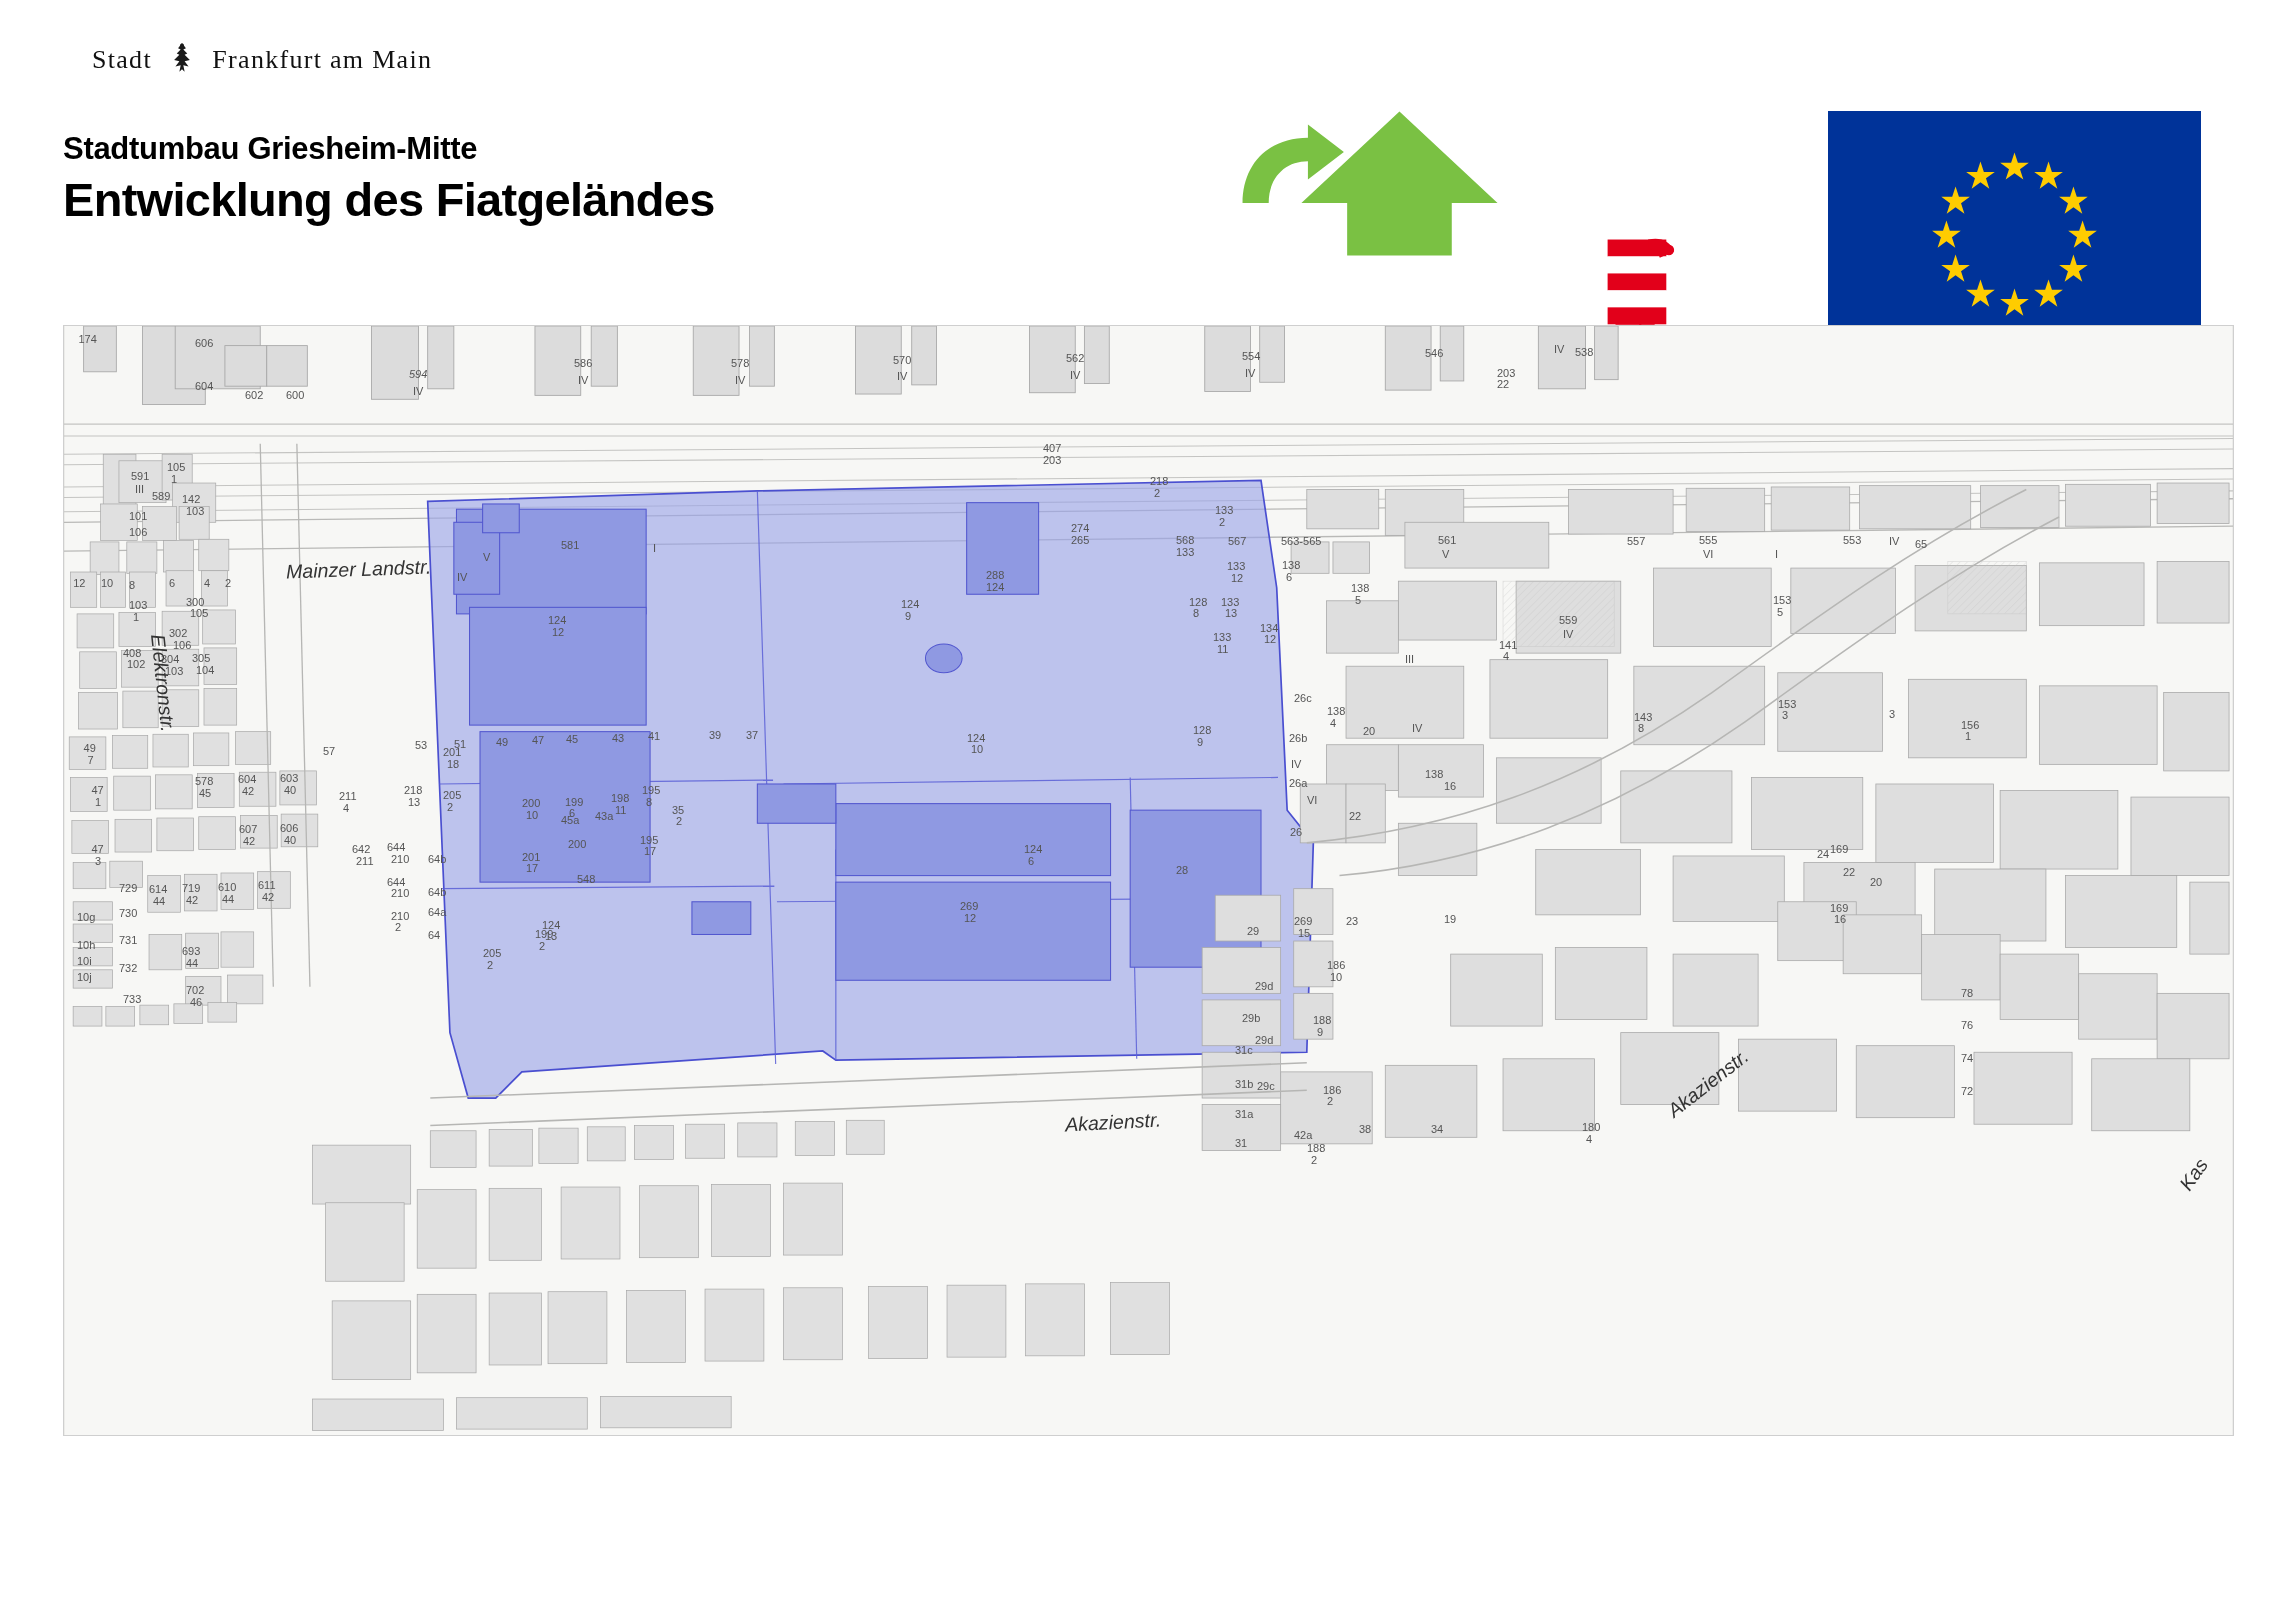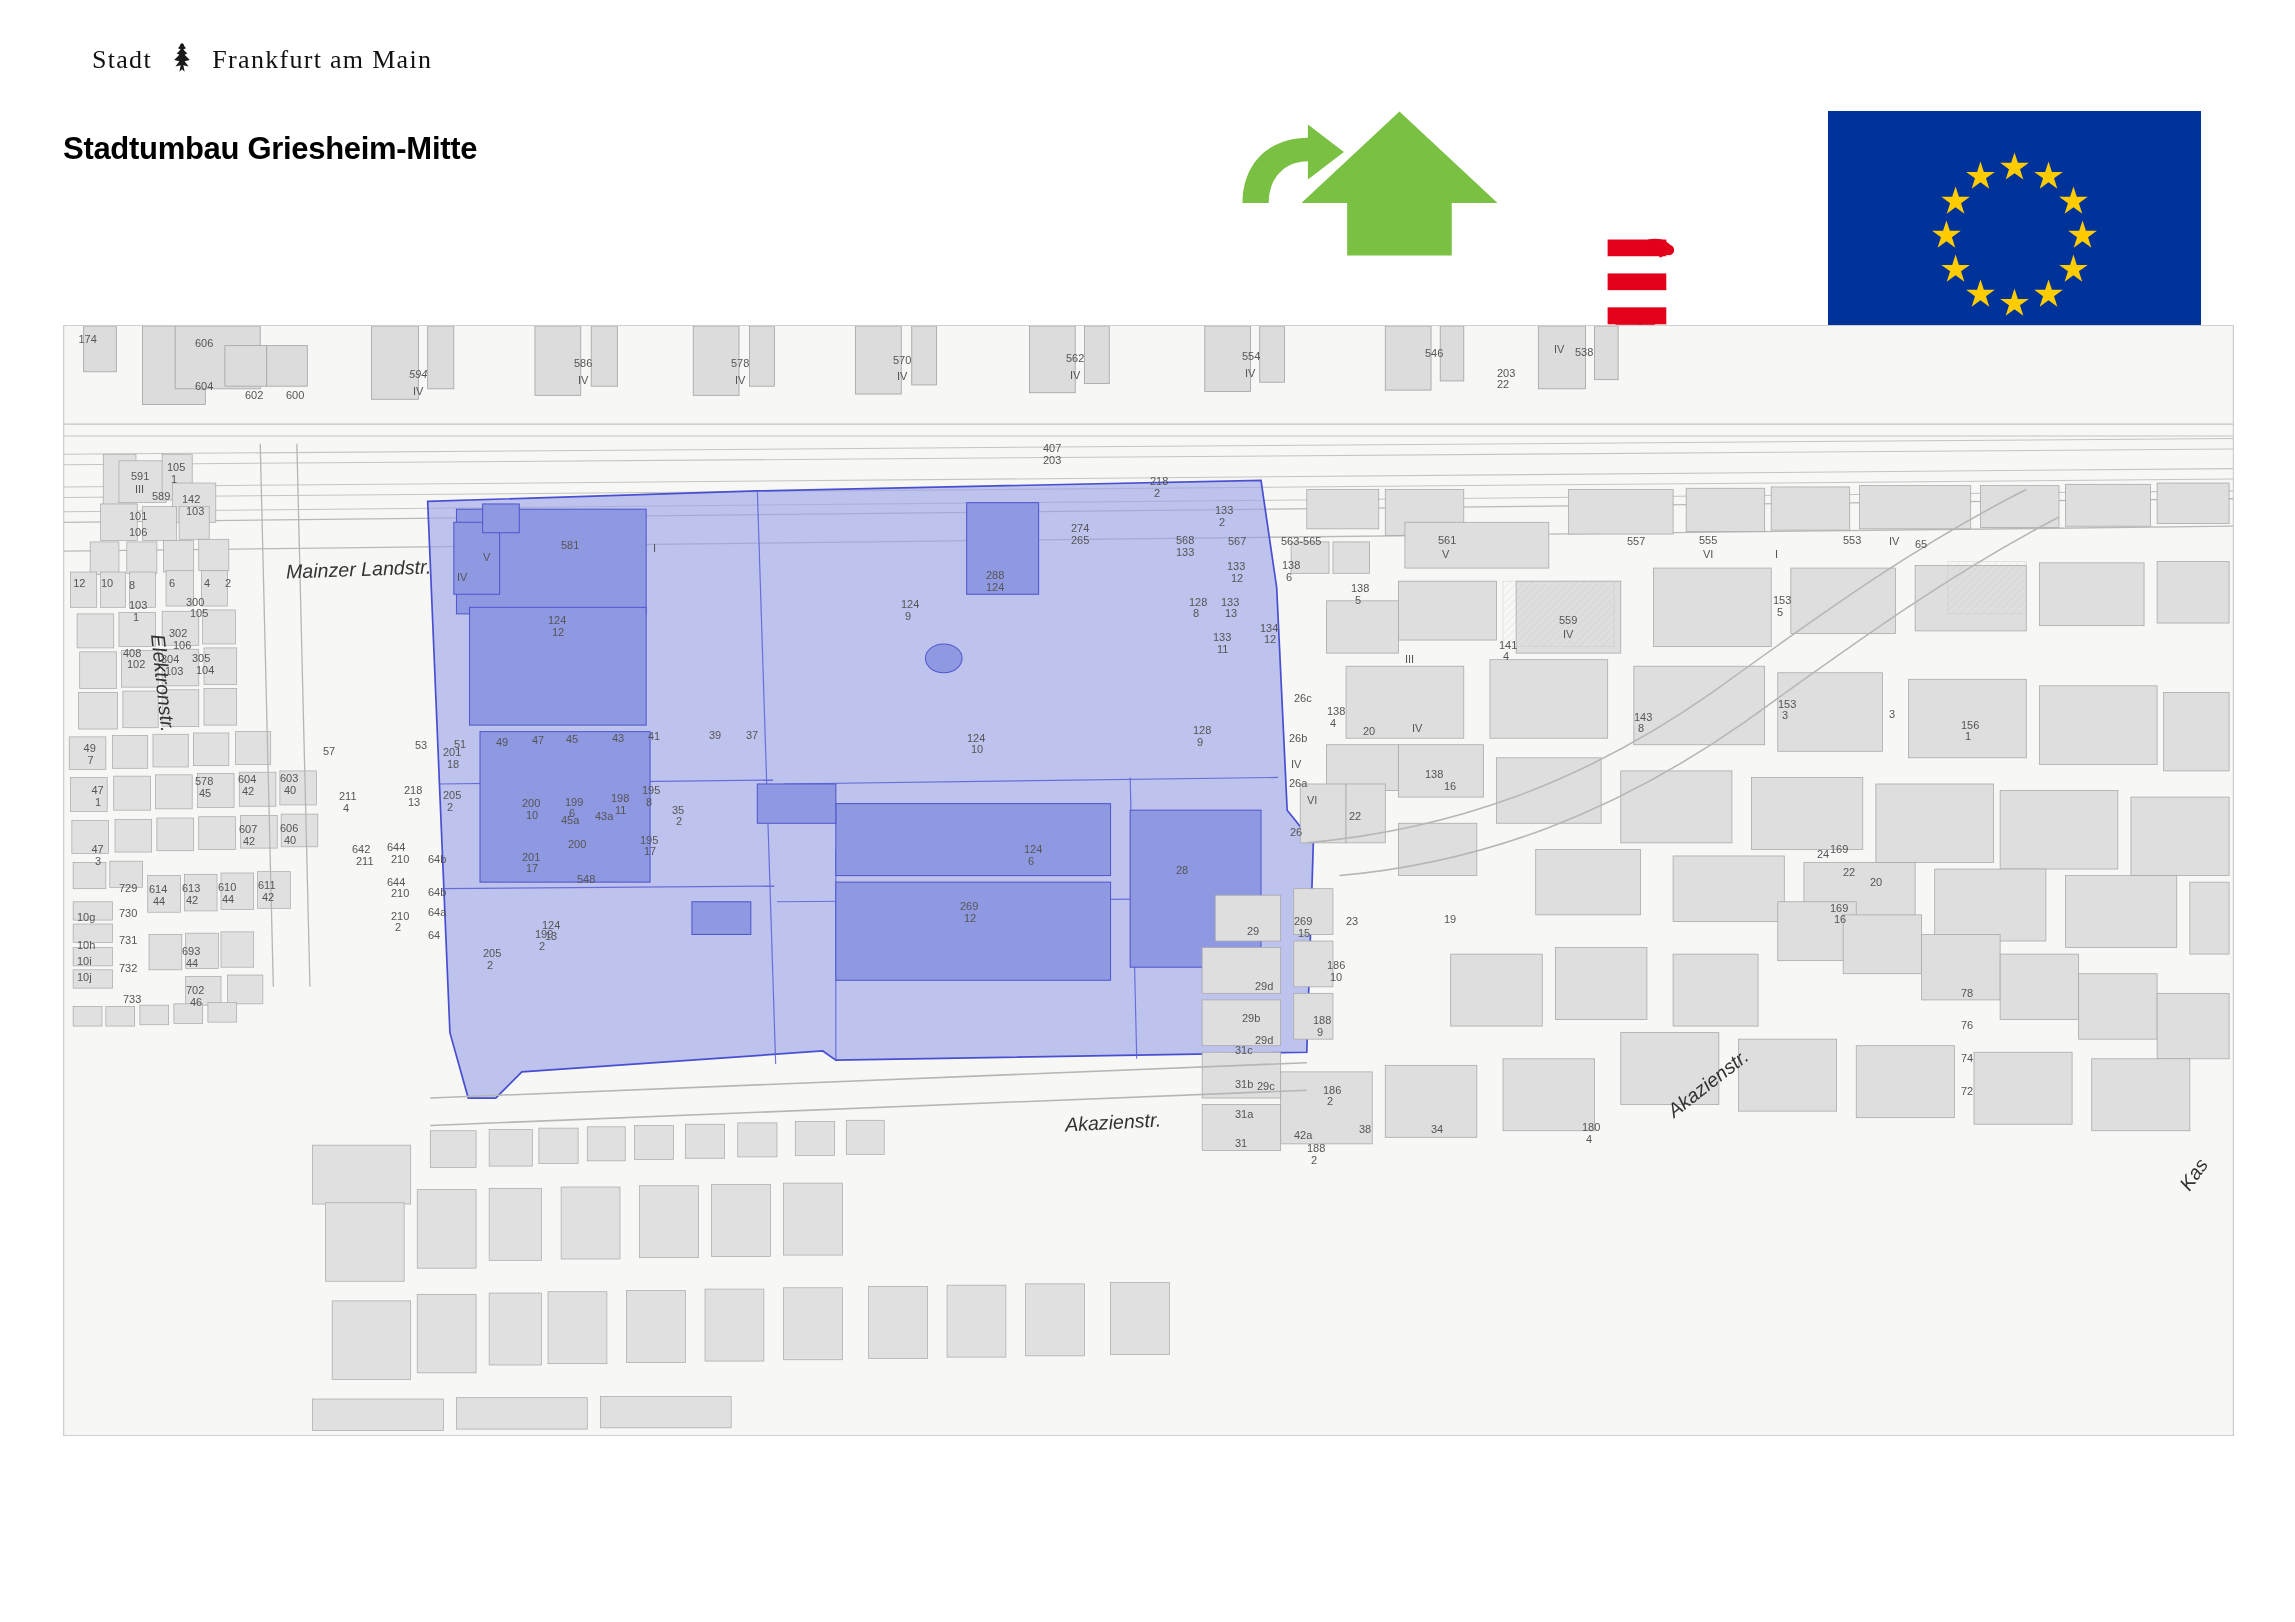--- a/index.html
+++ b/index.html
@@ -46,20 +46,21 @@
     <svg viewBox="0 0 64 64">
       <path d="M32 6 L38 14 L34 16 L40 22 L36 24 L44 32 L36 34 L42 42 L34 40 L36 50 L32 46 L28 50 L30 40 L22 42 L28 34 L20 32 L28 24 L24 22 L30 16 L26 14 Z" fill="#1a1a1a"></path>
       <circle cx="32" cy="10" r="3" fill="#1a1a1a"></circle>
     </svg>
   </span>
   <span class="word">Frankfurt am Main</span>
 </div>
 
 <div id="title-block">
   <div class="sub">Stadtumbau Griesheim-Mitte</div>
+  <div class="main">Entwicklung des Fiatgeländes</div>
 </div>
 
 <div id="wachstum-logo">
   <div class="arrowgrp">
     <svg viewBox="0 0 520 260" width="340" height="170">
       <path d="M250 10 L400 150 L330 150 L330 230 L170 230 L170 150 L100 150 Z" fill="#7ac143"></path>
       <path d="M120 40 C60 40 20 80 20 140 L60 140 C60 100 86 76 120 76 L120 104 L175 62 L120 20 Z" fill="#7ac143" transform="translate(-10,10)"></path>
     </svg>
   </div>
   <div id="hessen-lion">
@@ -538,21 +539,21 @@
       <div class="plotlabel" style="left: 174px; top: 447px;">604</div>
       <div class="plotlabel" style="left: 178px; top: 459px;">42</div>
       <div class="plotlabel" style="left: 216px; top: 446px;">603</div>
       <div class="plotlabel" style="left: 220px; top: 458px;">40</div>
       <div class="plotlabel" style="left: 175px; top: 497px;">607</div>
       <div class="plotlabel" style="left: 179px; top: 509px;">42</div>
       <div class="plotlabel" style="left: 216px; top: 496px;">606</div>
       <div class="plotlabel" style="left: 220px; top: 508px;">40</div>
       <div class="plotlabel" style="left: 85px; top: 557px;">614</div>
       <div class="plotlabel" style="left: 89px; top: 569px;">44</div>
-      <div class="plotlabel" style="left: 118px; top: 556px;">613</div>
+      <div class="plotlabel" style="left: 118px; top: 556px;">719</div>
       <div class="plotlabel" style="left: 122px; top: 568px;">42</div>
       <div class="plotlabel" style="left: 154px; top: 555px;">610</div>
       <div class="plotlabel" style="left: 158px; top: 567px;">44</div>
       <div class="plotlabel" style="left: 194px; top: 553px;">611</div>
       <div class="plotlabel" style="left: 198px; top: 565px;">42</div>
       <div class="plotlabel" style="left: 118px; top: 619px;">693</div>
       <div class="plotlabel" style="left: 122px; top: 631px;">44</div>
       <div class="plotlabel" style="left: 122px; top: 658px;">702</div>
       <div class="plotlabel" style="left: 126px; top: 670px;">46</div>
       <div class="plotlabel" style="left: 9.2px; top: 251px;">12</div>

